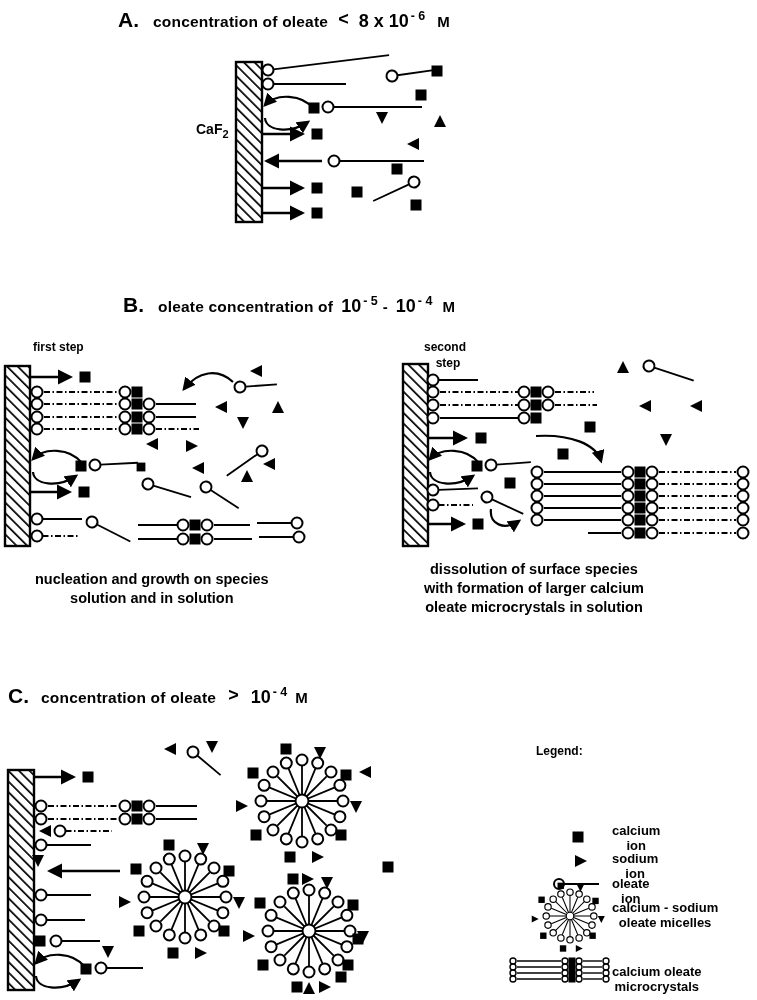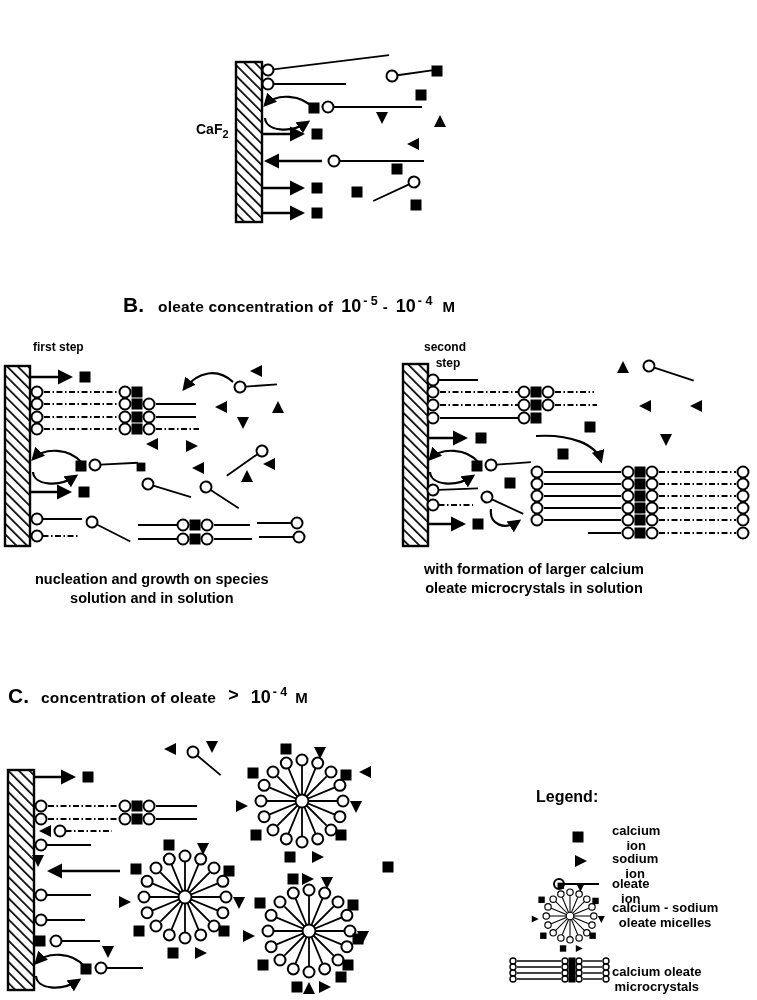--- a/index.html
+++ b/index.html
@@ -426,20 +426,23 @@
   <use href="#micelle" transform="translate(570,916) scale(0.58)"></use>
   <g>
     <use href="#mclrow" x="513" y="961"></use>
           <use href="#mclrow" x="513" y="967"></use>
     <use href="#mclrow" x="513" y="973"></use>
           <use href="#mclrow" x="513" y="979"></use>
   </g>
 </g>
 </svg>
 
+<div class="t" style="left:118px;top:8px;">
+  <span class="pl">A.</span><span class="pt">concentration of oleate</span><span class="rel">&lt;</span><span class="math">8 x 10</span><span class="sup">- 6</span><span class="unit">M</span>
+</div>
 
 <div class="t" style="left:123px;top:293px;">
   <span class="pl">B.</span><span class="pt">oleate concentration of</span><span class="math" style="margin-left:8px;">10</span><span class="sup">- 5</span><span class="math" style="margin-left:5px;font-size:15px;">-</span><span class="math" style="margin-left:8px;">10</span><span class="sup">- 4</span><span class="unit" style="margin-left:10px;">M</span>
 </div>
 
 <div class="t" style="left:8px;top:684px;">
   <span class="pl">C.</span><span class="pt" style="margin-left:12px;">concentration of oleate</span><span class="rel" style="margin-left:12px;">&gt;</span><span class="math" style="margin-left:12px;">10</span><span class="sup">- 4</span><span class="unit" style="margin-left:8px;">M</span>
 </div>
 
 <div class="lbl caf" style="left:196px;top:121px;"><span>CaF</span><sub>2</sub></div>
@@ -450,25 +453,26 @@
   <span style="display:block;">second</span>
   <span style="display:block;margin-left:6px;">step</span>
 </div>
 
 <div class="lbl cap" style="left:35px;top:570px;">
   <span style="display:block;">nucleation and growth on species</span>
   <span style="display:block;">solution and in solution</span>
 </div>
 
 <div class="lbl cap" style="left:424px;top:560px;">
+  <span style="display:block;">dissolution of surface species</span>
   <span style="display:block;">with formation of larger calcium</span>
   <span style="display:block;">oleate microcrystals in solution</span>
 </div>
 
-<div class="lbl" style="left:536px;top:788px;font-size:16px;">Legend:</div>
+<div class="lbl" style="left:536px;top:744px;font-size:12px;">Legend:</div>
 
 <div class="lbl leglab" style="left:612px;top:823px;">
   <span style="display:block;">calcium</span>
   <span style="display:block;">ion</span>
 </div>
 <div class="lbl leglab" style="left:612px;top:851px;">
   <span style="display:block;">sodium</span>
   <span style="display:block;">ion</span>
 </div>
 <div class="lbl leglab" style="left:612px;top:876px;">

